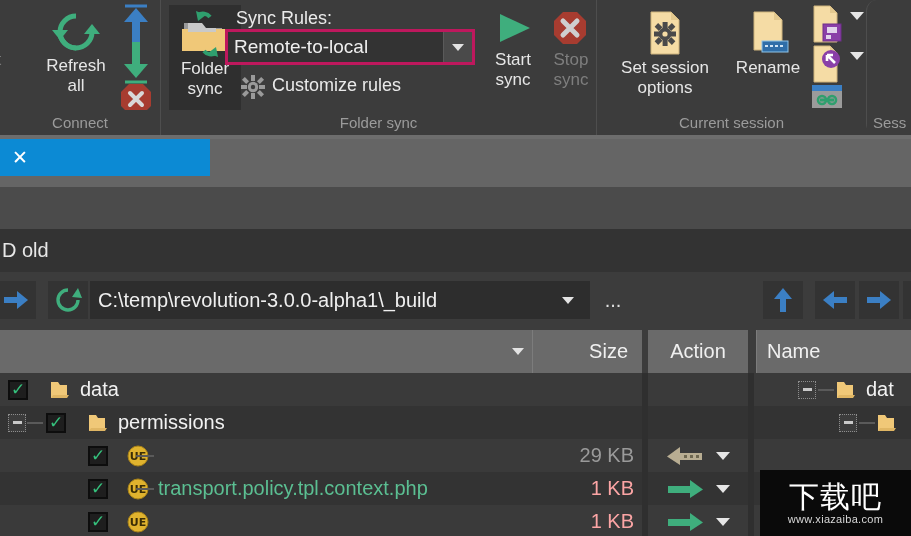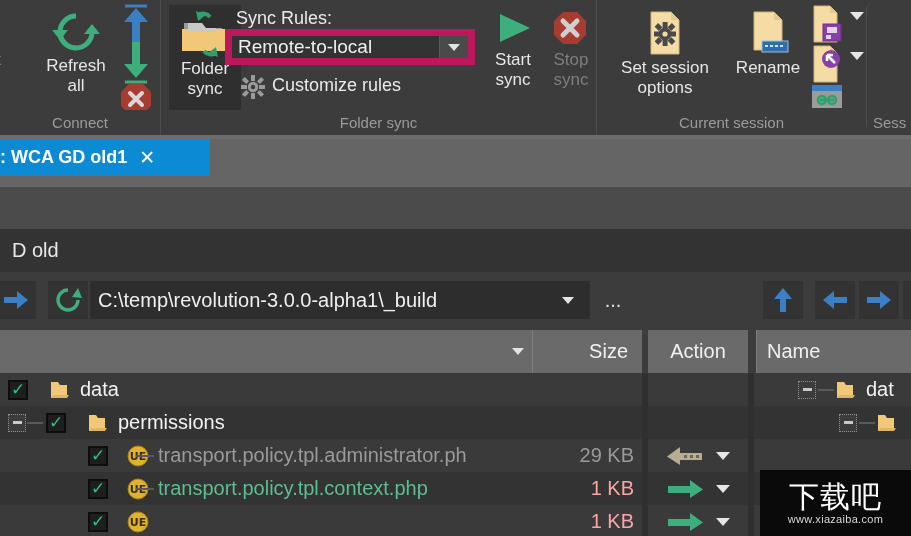--- a/index.html
+++ b/index.html
@@ -22,21 +22,21 @@
         justify-content:flex-start;cursor:default;}
   .rbtn .cap{font-size:17px;line-height:20px;color:#e6e6e6;text-align:center;white-space:pre-line;}
   .rbtn.dim .cap{color:#7e7e7e;}
   .rbtn.active{background:#2f2f2f;}
 
   .icon{display:block;}
 
   
   .srlabel{position:absolute;font-size:18px;color:#eaeaea;}
   .combo{position:absolute;display:flex;align-items:center;background:#333;
-         border:7px solid #be185d;box-sizing:border-box;}
+         border:3px solid #be185d;box-sizing:border-box;}
   .combo .val{flex:1;padding-left:6px;font-size:19px;color:#efefef;white-space:nowrap;overflow:hidden;}
   .combo .arrow{width:28px;height:100%;background:#4a4a4a;border-left:1px solid #5a5a5a;
                 display:flex;align-items:center;justify-content:center;}
   .caret-d{width:0;height:0;border-left:6px solid transparent;border-right:6px solid transparent;
            border-top:7px solid #e3e3e3;}
   .custom{position:absolute;display:flex;align-items:flex-start;gap:7px;font-size:18px;color:#eaeaea;}
 
   .smalldrop{width:0;height:0;border-left:7px solid transparent;border-right:7px solid transparent;
              border-top:8px solid #e6e6e6;}
 
@@ -45,21 +45,21 @@
   .tabstrip .seam{position:absolute;left:0;top:0;width:911px;height:4px;background:#6d6d6d;}
   .tab{position:absolute;left:-26px;top:4px;height:37px;width:236px;background:#0c8ad4;
        display:flex;align-items:center;padding-left:26px;box-sizing:border-box;}
   .tab .tlabel{font-size:18px;font-weight:bold;color:#fff;white-space:nowrap;}
   .tab .tclose{margin-left:12px;font-size:19px;color:#fff;font-weight:bold;}
 
   
   .sesshdr{position:absolute;left:0;top:187px;width:911px;height:42px;background:#4b4b4b;}
   .sesstitle{position:absolute;left:0;top:229px;width:911px;height:43px;background:#333333;
              display:flex;align-items:center;}
-  .sesstitle .t{font-size:20px;color:#e7e7e7;padding-left:12px;white-space:nowrap;}
+  .sesstitle .t{font-size:20px;color:#e7e7e7;padding-left:2px;white-space:nowrap;}
 
   
   .panes{position:absolute;left:0;top:272px;width:911px;height:264px;background:#3c3c3c;}
 
   
   .tbrow{position:absolute;left:0;top:0;height:50px;width:911px;}
   .tbbtn{position:absolute;width:40px;height:38px;background:#333333;
          display:flex;align-items:center;justify-content:center;}
   .pathbox{position:absolute;height:38px;background:#2d2d2d;display:flex;align-items:center;
            box-sizing:border-box;}
@@ -305,21 +305,20 @@
 
     <div class="rgroup" style="position:absolute;left:866px;top:0;width:45px;border-radius:11px;">
       <div class="rbody"></div>
       <div class="rlabel" style="text-align:left;padding-left:6px;">Sess</div>
     </div>
   </div>
 
   <div class="tabstrip">
     <div class="seam"></div>
     <div class="tab">
-      <span class="tlabel">: WCA GD old1</span>
       <span class="tclose">✕</span>
     </div>
   </div>
 
   <div class="sesshdr"></div>
   <div class="sesstitle">
     <span class="t">D old</span>
   </div>
 
   <div class="panes">
@@ -415,21 +414,20 @@
 
       <div class="row even" style="padding-left:88px;">
         <span class="treeline" style="left:136px;top:16px;width:18px;height:2px;"></span>
         <span class="chk">
             <span class="mk">✓</span>
           </span>
         <svg width="24" height="24" viewBox="0 0 24 24" style="margin-left:18px;flex:none;">
           <circle cx="12" cy="12" r="10" fill="#e0b32e" stroke="#a98318"></circle>
           <text x="12" y="16" font-size="11" font-weight="bold" fill="#3a2d05" text-anchor="middle" font-family="DejaVu Sans, sans-serif">UE</text>
         </svg>
-        <span class="fname grey" style="margin-left:8px;">transport.policy.tpl.administrator.ph</span>
         <span class="sizecell grey" style="right:8px;">29 KB</span>
       </div>
 
       <div class="row odd" style="padding-left:88px;">
         <span class="treeline" style="left:136px;top:16px;width:18px;height:2px;"></span>
         <span class="chk">
             <span class="mk">✓</span>
           </span>
         <svg width="24" height="24" viewBox="0 0 24 24" style="margin-left:18px;flex:none;">
           <circle cx="12" cy="12" r="10" fill="#e0b32e" stroke="#a98318"></circle>

